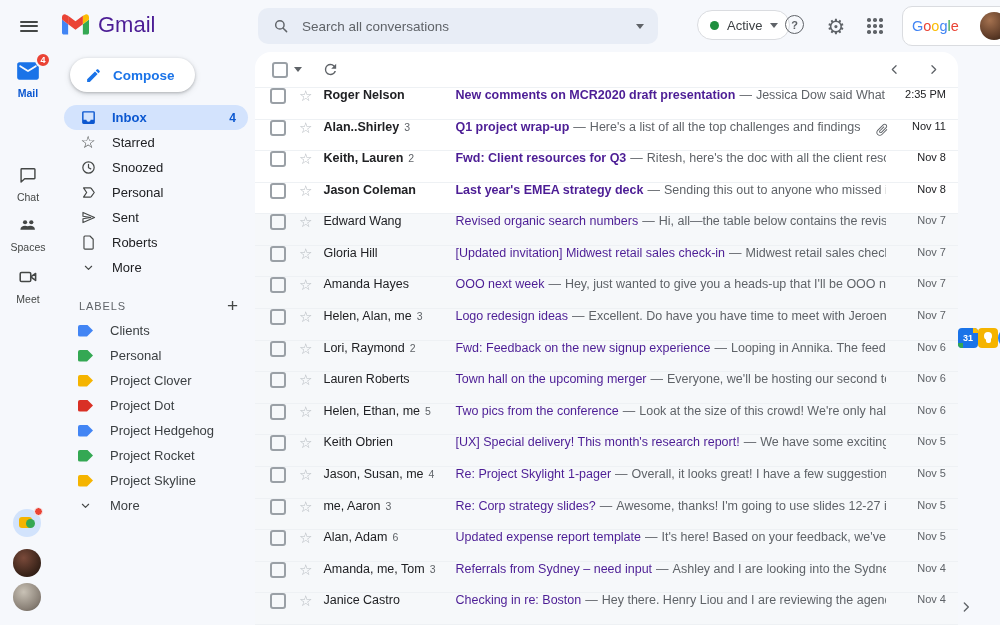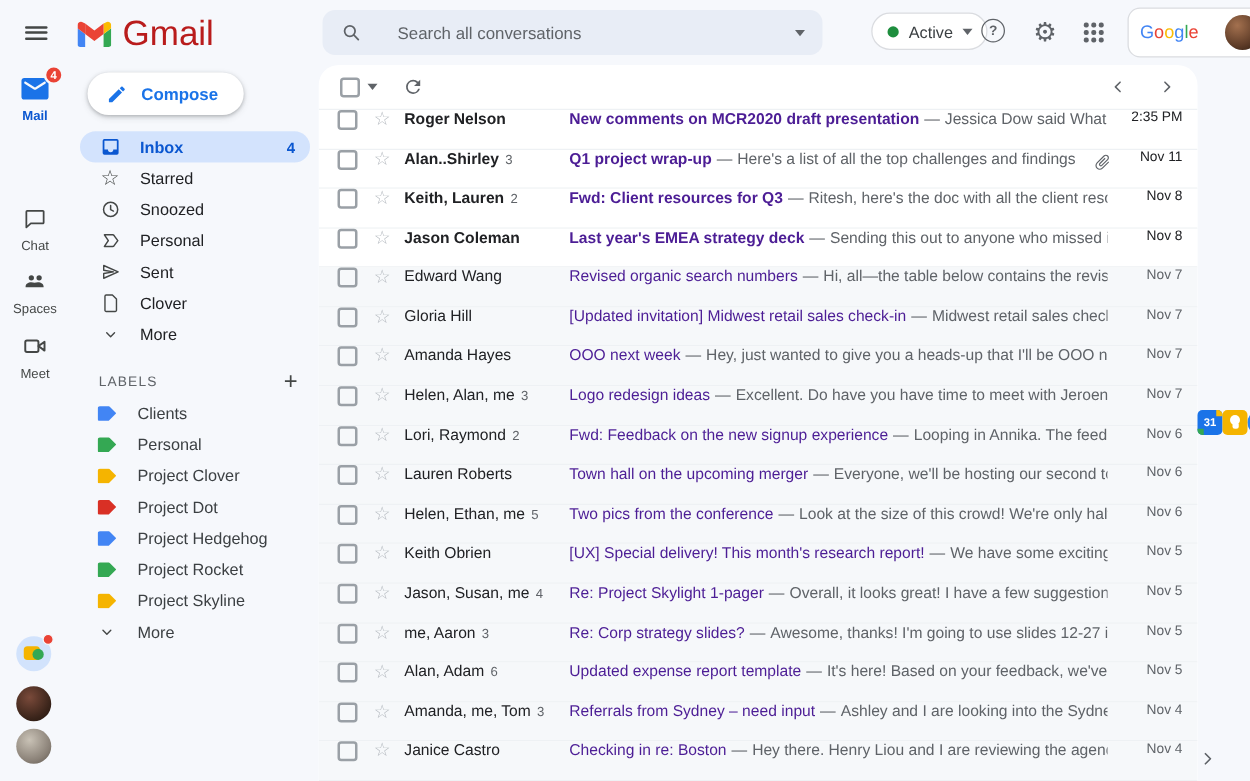--- a/index.html
+++ b/index.html
@@ -5,23 +5,23 @@
   *{box-sizing:border-box;margin:0;padding:0}
   html,body{width:1000px;height:625px;overflow:hidden}
   body{position:relative;background:#f6f8fc;font-family:"Liberation Sans",sans-serif;color:#202124}
 
   
   .header{position:absolute;top:0;left:0;right:0;height:52px}
   .hamburger{position:absolute;left:9px;top:6px;width:40px;height:40px;border-radius:50%;display:flex;align-items:center;justify-content:center;cursor:pointer}
   .bars div{width:18px;height:2px;background:#444746;margin:2.5px 0;border-radius:1px}
   .brand{position:absolute;left:62px;top:11px;display:flex;align-items:center;gap:9px}
   .brand svg{width:27px;height:27px}
-  .brand .brand-name{font-size:28px;color:#b91c1c}
+  .brand .brand-name{font-size:22px;color:#4c1d95}
   .search{position:absolute;left:258px;top:8px;width:400px;height:36px;background:#e8edf6;border-radius:10px;display:flex;align-items:center;padding:0 14px;cursor:text}
-  .search-text{color:#5f6368;font-size:13.5px;margin-left:28px;flex:1}
+  .search-text{color:#5f6368;font-size:13.5px;margin-left:12px;flex:1}
   .caret{width:0;height:0;border-left:4.5px solid transparent;border-right:4.5px solid transparent;border-top:5.5px solid #5f6368}
   .chip{position:absolute;left:697px;top:10px;height:30px;border:1px solid #dadce0;border-radius:15px;background:#fff;display:flex;align-items:center;gap:8px;padding:0 11px 0 12px;font-size:13px;color:#3c4043;cursor:pointer}
   .chip .dot{width:9px;height:9px;border-radius:50%;background:#1e8e3e}
   .hicon{position:absolute;top:12px;width:28px;height:28px;display:flex;align-items:center;justify-content:center;color:#5f6368;cursor:pointer}
   .help-icon{left:785px;width:19px;height:19px;top:15px;border:1.7px solid #5f6368;border-radius:50%;font-size:11px;font-weight:700}
   .help-icon::before{content:"?"}
   .gear-icon{left:822px}
   .gear-icon::before{content:"⚙";font-size:21px;line-height:1}
   .grid-icon{left:861px}
   .grid-dots{width:3.5px;height:3.5px;border-radius:50%;background:#5f6368;position:relative;left:-6px;top:-6px;
@@ -248,21 +248,21 @@
           </svg>
       </span>
       <span>Sent</span>
     </div>
     <div class="nav-item">
       <span class="nicon">
         <svg width="17" height="17" viewBox="0 0 24 24">
             <path d="M7 2.8h7l4.6 4.6V20a1.4 1.4 0 0 1-1.4 1.4H7A1.4 1.4 0 0 1 5.6 20V4.2A1.4 1.4 0 0 1 7 2.8z" fill="none" stroke="#444746" stroke-width="1.6" stroke-linejoin="round"></path>
           </svg>
       </span>
-      <span>Clover</span>
+      <span>Roberts</span>
     </div>
     <div class="nav-item">
       <span class="nicon">
         <svg width="15" height="15" viewBox="0 0 24 24">
             <path d="M7 10l5 5 5-5" fill="none" stroke="#444746" stroke-width="1.8" stroke-linecap="round" stroke-linejoin="round"></path>
           </svg>
       </span>
       <span>More</span>
     </div>
   </div>

